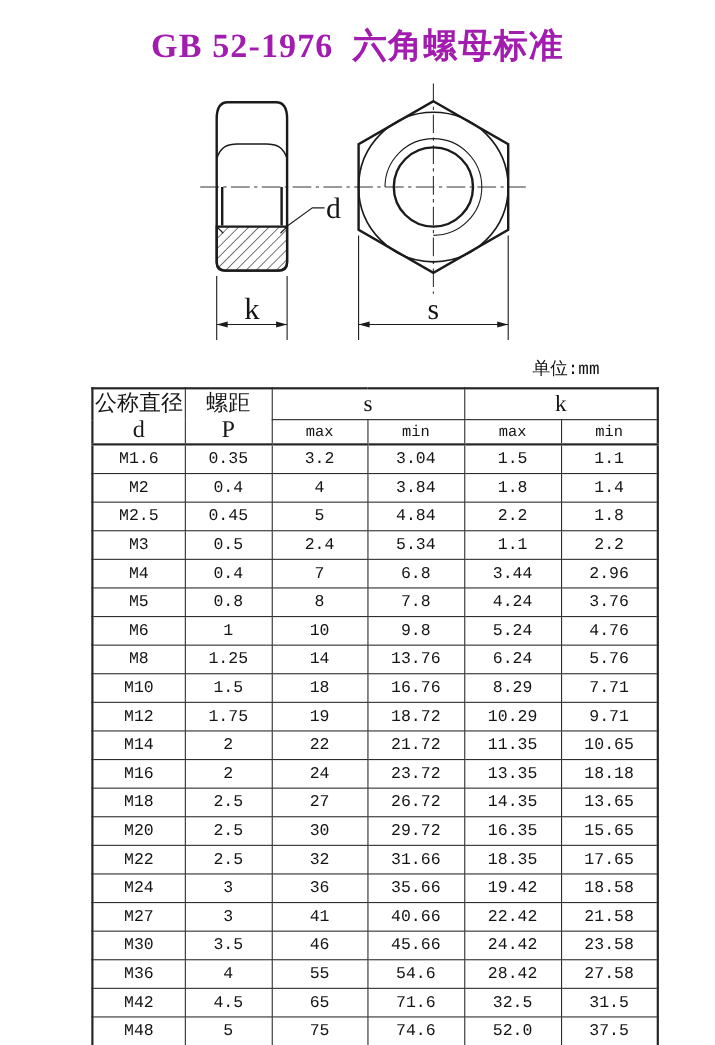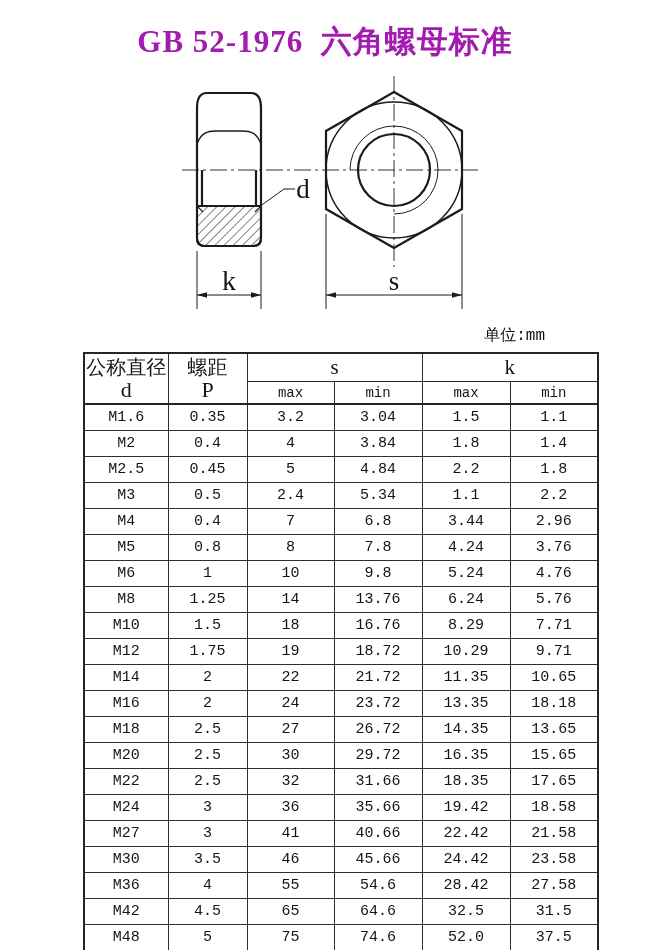--- a/index.html
+++ b/index.html
@@ -275,21 +275,21 @@
           <td>4</td>
           <td>55</td>
           <td>54.6</td>
           <td>28.42</td>
           <td>27.58</td>
         </tr>
         <tr>
           <td>M42</td>
           <td>4.5</td>
           <td>65</td>
-          <td>64.6</td>
+          <td>71.6</td>
           <td>32.5</td>
           <td>31.5</td>
         </tr>
         <tr>
           <td>M48</td>
           <td>5</td>
           <td>75</td>
           <td>74.6</td>
           <td>52.0</td>
           <td>37.5</td>

